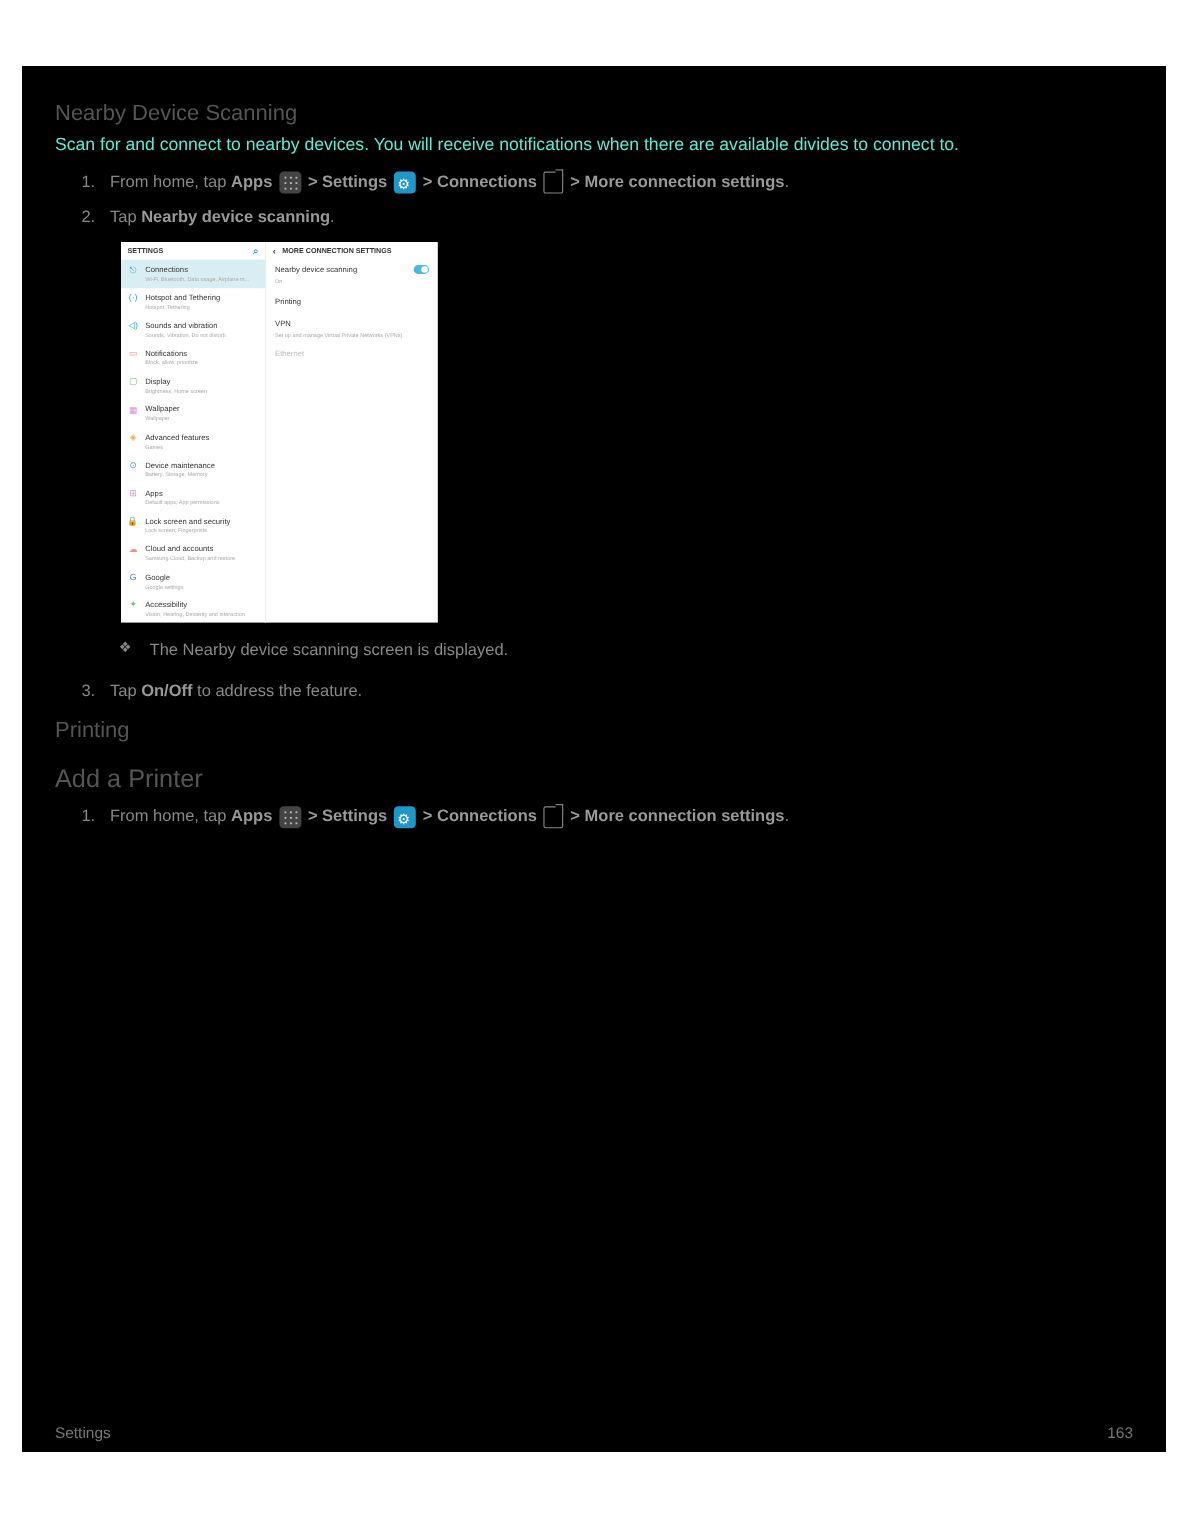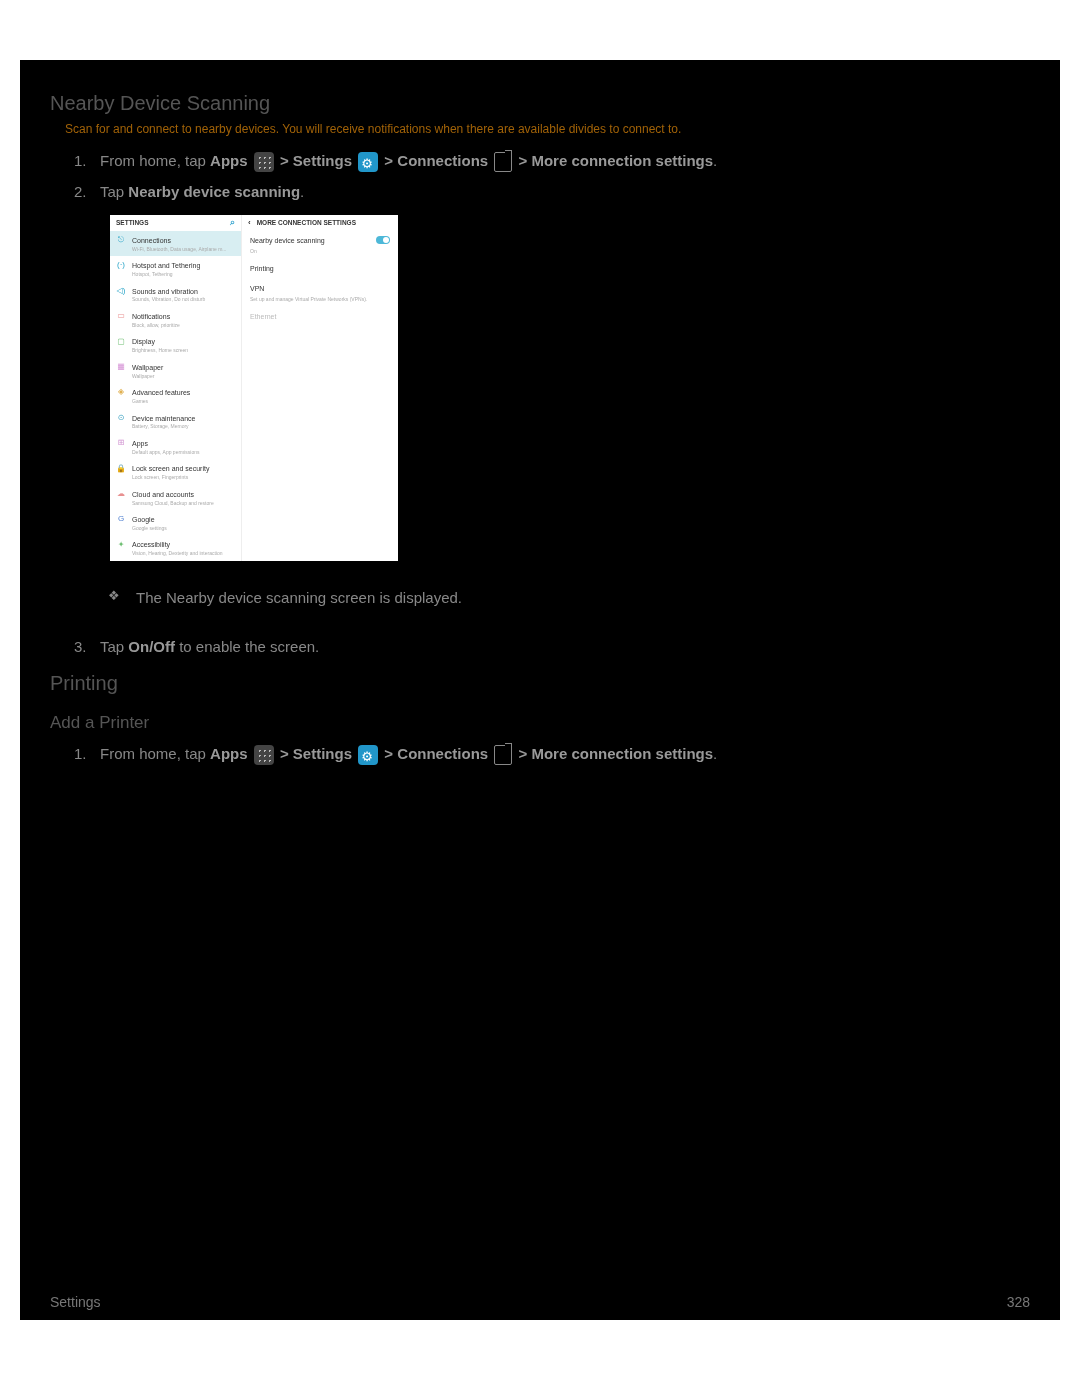--- a/index.html
+++ b/index.html
@@ -11,27 +11,27 @@
 }
 .page {
   background: #000;
   color: #888;
   margin: 60px 20px;
   padding: 20px 42px 10px 30px;
   min-height: 1260px;
   position: relative;
 }
 .h2 { color: #555; font-size: 20px; margin: 12px 0 6px 0; font-weight: 400; }
-.h3 { color: #555; font-size: 17px; margin: 18px 0 6px 0; font-weight: 400; }
-.para { color: #a16207; font-size: 12px; line-height: 1.4; margin: 6px 0 10px 15px; }
+.h3 { color: #555; font-size: 23px; margin: 18px 0 6px 0; font-weight: 400; }
+.para { color: #5eead4; font-size: 16px; line-height: 1.4; margin: 6px 0 10px 0; }
 ol.steps { list-style: none; padding-left: 50px; margin: 8px 0; }
 ol.steps > li { color: #888; font-size: 15px; line-height: 1.7; margin: 6px 0; position: relative; }
 ol.steps > li .num { position: absolute; left: -26px; }
 .bold { font-weight: bold; color: #999; }
-.sub-bullet { padding-left: 36px; margin: 24px 0; position: relative; }
+.sub-bullet { padding-left: 36px; margin: 12px 0; position: relative; }
 .sub-bullet::before { content: "❖"; position: absolute; left: 8px; color: #888; font-size: 13px; }
 .icon-sq {
   display: inline-block;
   width: 20px; height: 20px;
   border-radius: 4px;
   vertical-align: middle;
   margin: 0 2px;
   position: relative;
 }
 .icon-apps { background: #444; }
@@ -270,21 +270,21 @@
                 <div class="t">Ethernet</div>
               </div>
             </div>
         </div>
       </div>
 
       <div class="sub-bullet">The Nearby device scanning screen is displayed.</div>
     </li>
     <li>
       <span class="num">3.</span>
-      <span>Tap </span><span class="bold">On/Off</span><span> to enable the screen.</span>
+      <span>Tap </span><span class="bold">On/Off</span><span> to address the feature.</span>
     </li>
   </ol>
 
   <div class="h2">Printing</div>
 
   <div class="h3">Add a Printer</div>
 
   <ol class="steps">
     <li>
       <span class="num">1.</span>
@@ -297,15 +297,15 @@
       <span class="bold"> &gt;</span>
       <span class="bold">Connections</span>
       <span class="icon-sq icon-conn"></span>
       <span class="bold"> &gt;</span>
       <span class="bold">More connection settings</span><span>.</span>
     </li>
   </ol>
 
   <div class="footer">
     <span>Settings</span>
-    <span>328</span>
+    <span>163</span>
   </div>
 </div>
 
 </body></html>

